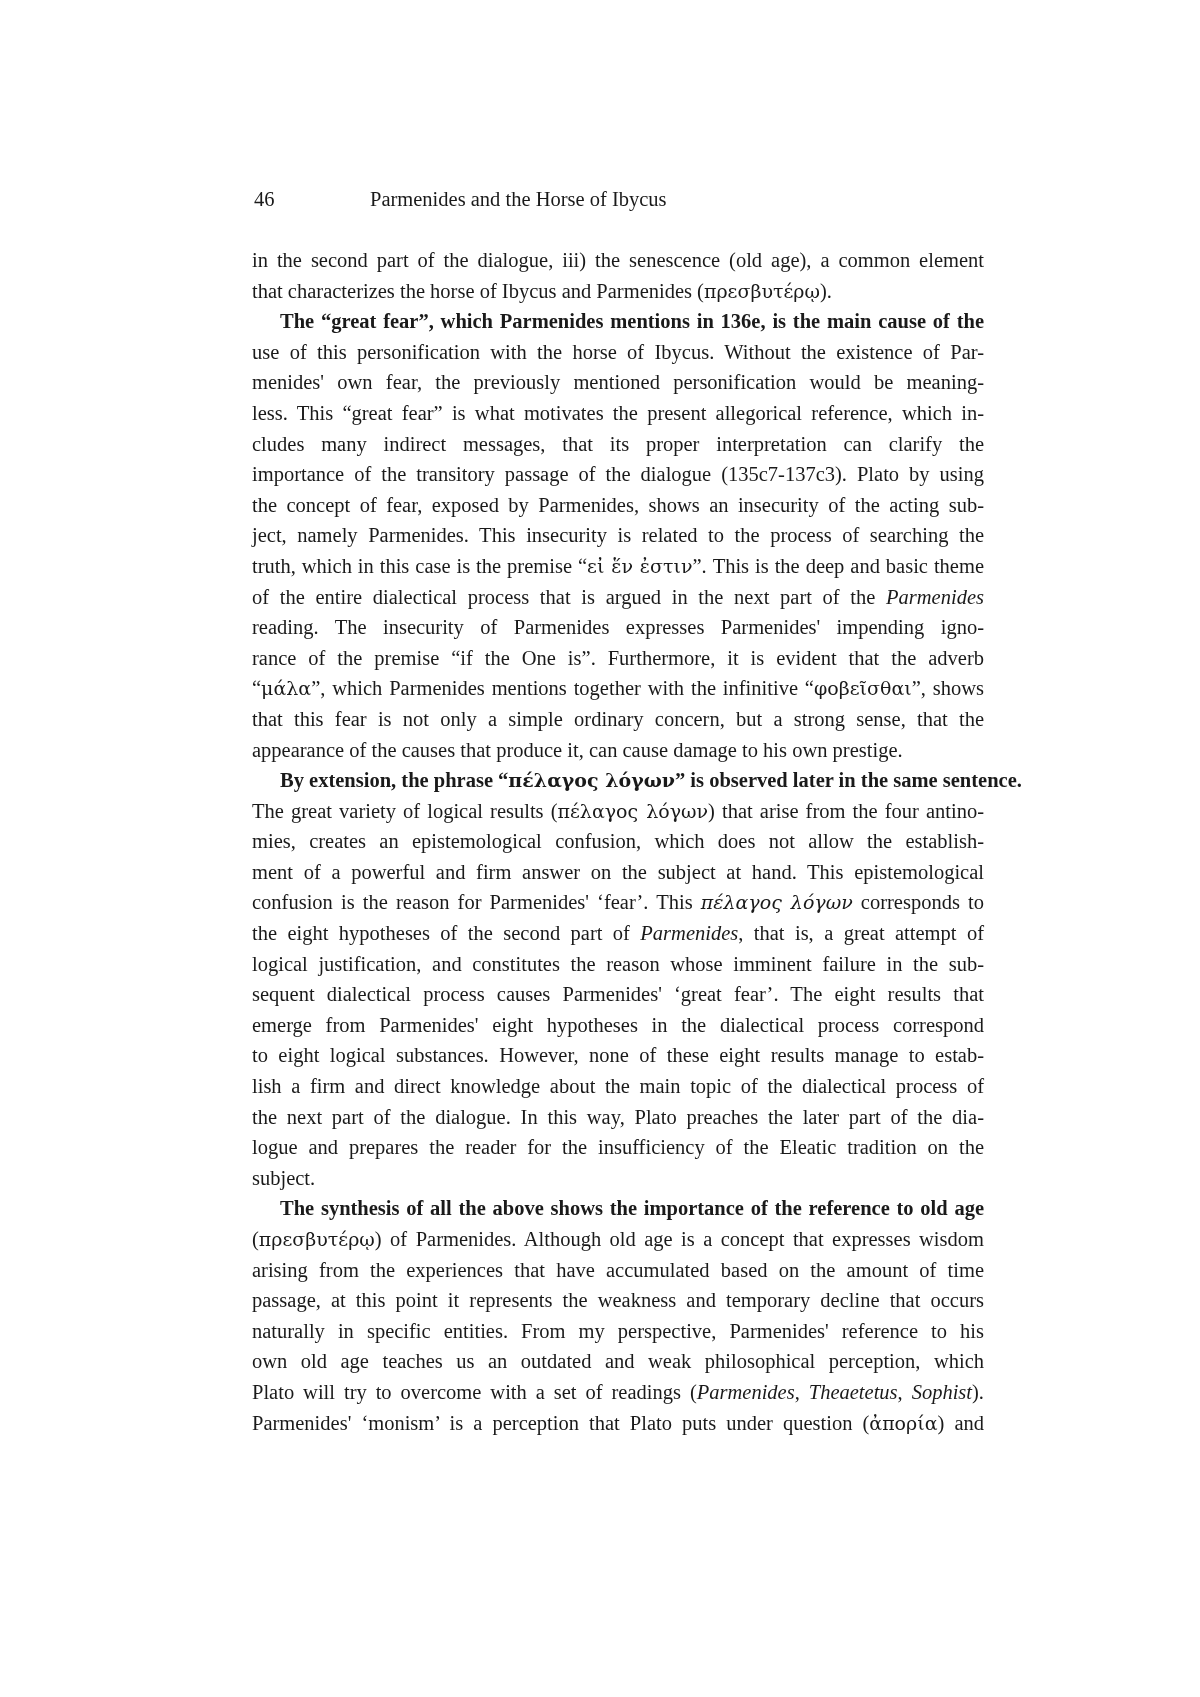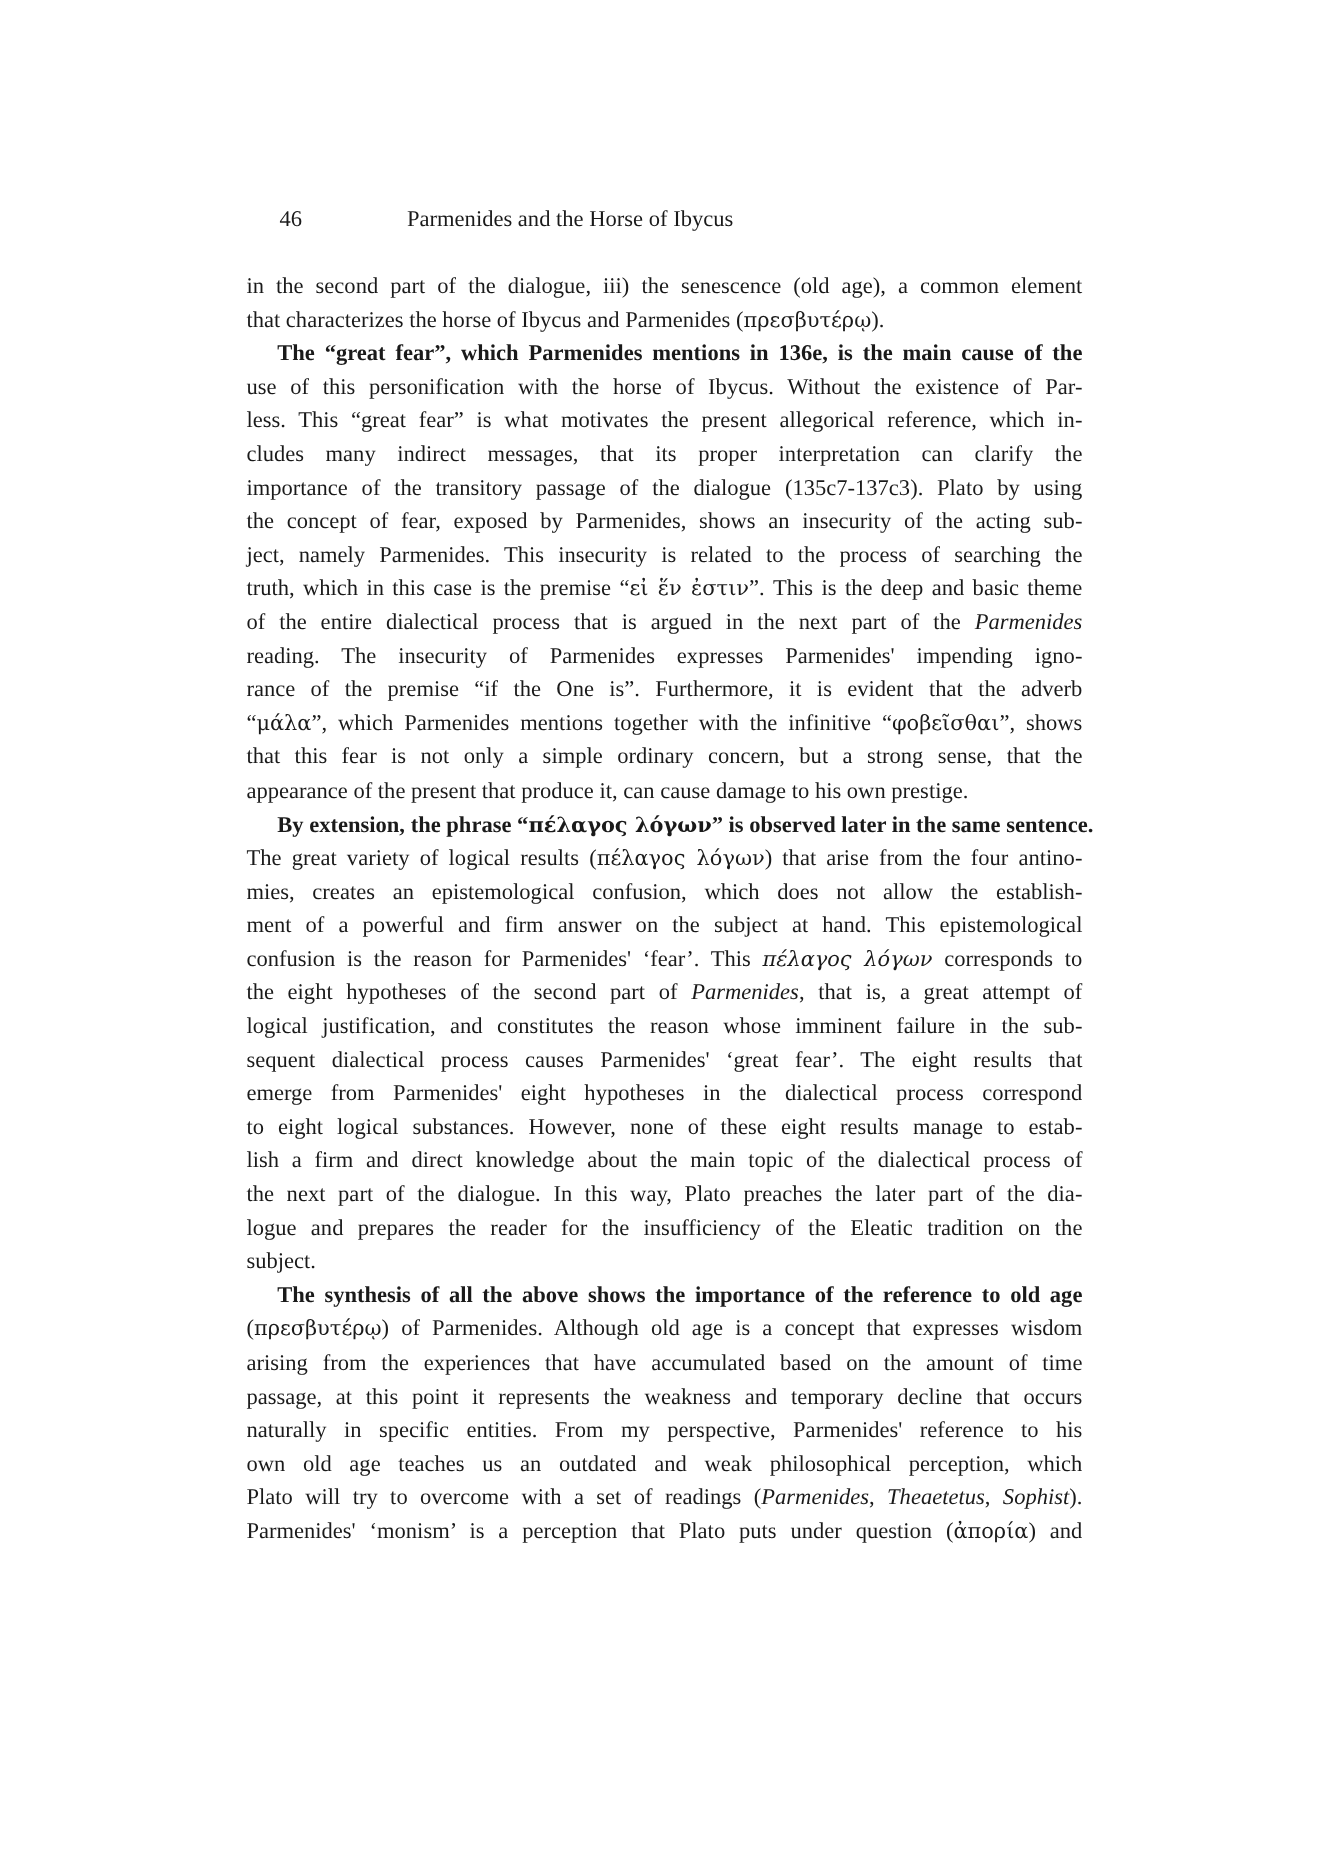--- a/index.html
+++ b/index.html
@@ -4,51 +4,52 @@
 <style>
   html, body { margin: 0; padding: 0; background: #ffffff; }
   body { width: 1200px; height: 1697px; position: relative; overflow: hidden;
          font-family: "Liberation Serif", "DejaVu Serif", serif; color: #1a1a1a; }
   .page { position: absolute; left: 0; top: 0; width: 1200px; height: 1697px; }
   .header { position: absolute; top: 187px; left: 254px; font-size: 20.5px; line-height: 24px; }
   .header .pnum { position: absolute; left: 0; top: 0; }
   .header .rtitle { position: absolute; left: 90px; top: 0; white-space: nowrap; margin-left: 26px; }
   .body { position: absolute; left: 224px; top: 245px; width: 760px; font-size: 20.5px; }
   .line { height: 30.6px; line-height: 30.6px; text-align: justify; text-align-last: justify;
-          white-space: nowrap; overflow: visible; display: block; }
+          white-space: nowrap; overflow: visible; display: block; margin-left: 28px; }
   .line.last { text-align-last: left; }
   .line.indent { padding-left: 28px; font-weight: bold; }
   .greek { font-family: "DejaVu Serif", serif; font-size: 19px; }
   i, .it { }
 </style>
 </head>
 <body>
 
 <div class="page">
   <div class="header">
     <span class="pnum">46</span>
     <span class="rtitle">Parmenides and the Horse of Ibycus</span>
   </div>
   <div class="body" id="body-text">
       <div class="line">in the second part of the dialogue, iii) the senescence (old age), a common element</div>
       <div class="line last">that characterizes the horse of Ibycus and Parmenides (<span class="greek">πρεσβυτέρῳ</span>).</div>
       <div class="line indent">The “great fear”, which Parmenides mentions in 136e, is the main cause of the</div>
       <div class="line">use of this personification with the horse of Ibycus. Without the existence of Par-</div>
+      <div class="line">menides' own fear, the previously mentioned personification would be meaning-</div>
       <div class="line">less. This “great fear” is what motivates the present allegorical reference, which in-</div>
       <div class="line">cludes many indirect messages, that its proper interpretation can clarify the</div>
       <div class="line">importance of the transitory passage of the dialogue (135c7-137c3). Plato by using</div>
       <div class="line">the concept of fear, exposed by Parmenides, shows an insecurity of the acting sub-</div>
       <div class="line">ject, namely Parmenides. This insecurity is related to the process of searching the</div>
       <div class="line">truth, which in this case is the premise “<span class="greek">εἰ ἕν ἐστιν</span>”. This is the deep and basic theme</div>
       <div class="line">of the entire dialectical process that is argued in the next part of the <i>Parmenides</i></div>
       <div class="line">reading. The insecurity of Parmenides expresses Parmenides' impending igno-</div>
       <div class="line">rance of the premise “if the One is”. Furthermore, it is evident that the adverb</div>
       <div class="line">“<span class="greek">μάλα</span>”, which Parmenides mentions together with the infinitive “<span class="greek">φοβεῖσθαι</span>”, shows</div>
       <div class="line">that this fear is not only a simple ordinary concern, but a strong sense, that the</div>
-      <div class="line last">appearance of the present that produce it, can cause damage to his own prestige.</div>
+      <div class="line last">appearance of the causes that produce it, can cause damage to his own prestige.</div>
       <div class="line indent">By extension, the phrase “<span class="greek">πέλαγος λόγων</span>” is observed later in the same sentence.</div>
       <div class="line">The great variety of logical results (<span class="greek">πέλαγος λόγων</span>) that arise from the four antino-</div>
       <div class="line">mies, creates an epistemological confusion, which does not allow the establish-</div>
       <div class="line">ment of a powerful and firm answer on the subject at hand. This epistemological</div>
       <div class="line">confusion is the reason for Parmenides' ‘fear’. This <i><span class="greek it">πέλαγος λόγων</span></i> corresponds to</div>
       <div class="line">the eight hypotheses of the second part of <i>Parmenides</i>, that is, a great attempt of</div>
       <div class="line">logical justification, and constitutes the reason whose imminent failure in the sub-</div>
       <div class="line">sequent dialectical process causes Parmenides' ‘great fear’. The eight results that</div>
       <div class="line">emerge from Parmenides' eight hypotheses in the dialectical process correspond</div>
       <div class="line">to eight logical substances. However, none of these eight results manage to estab-</div>

